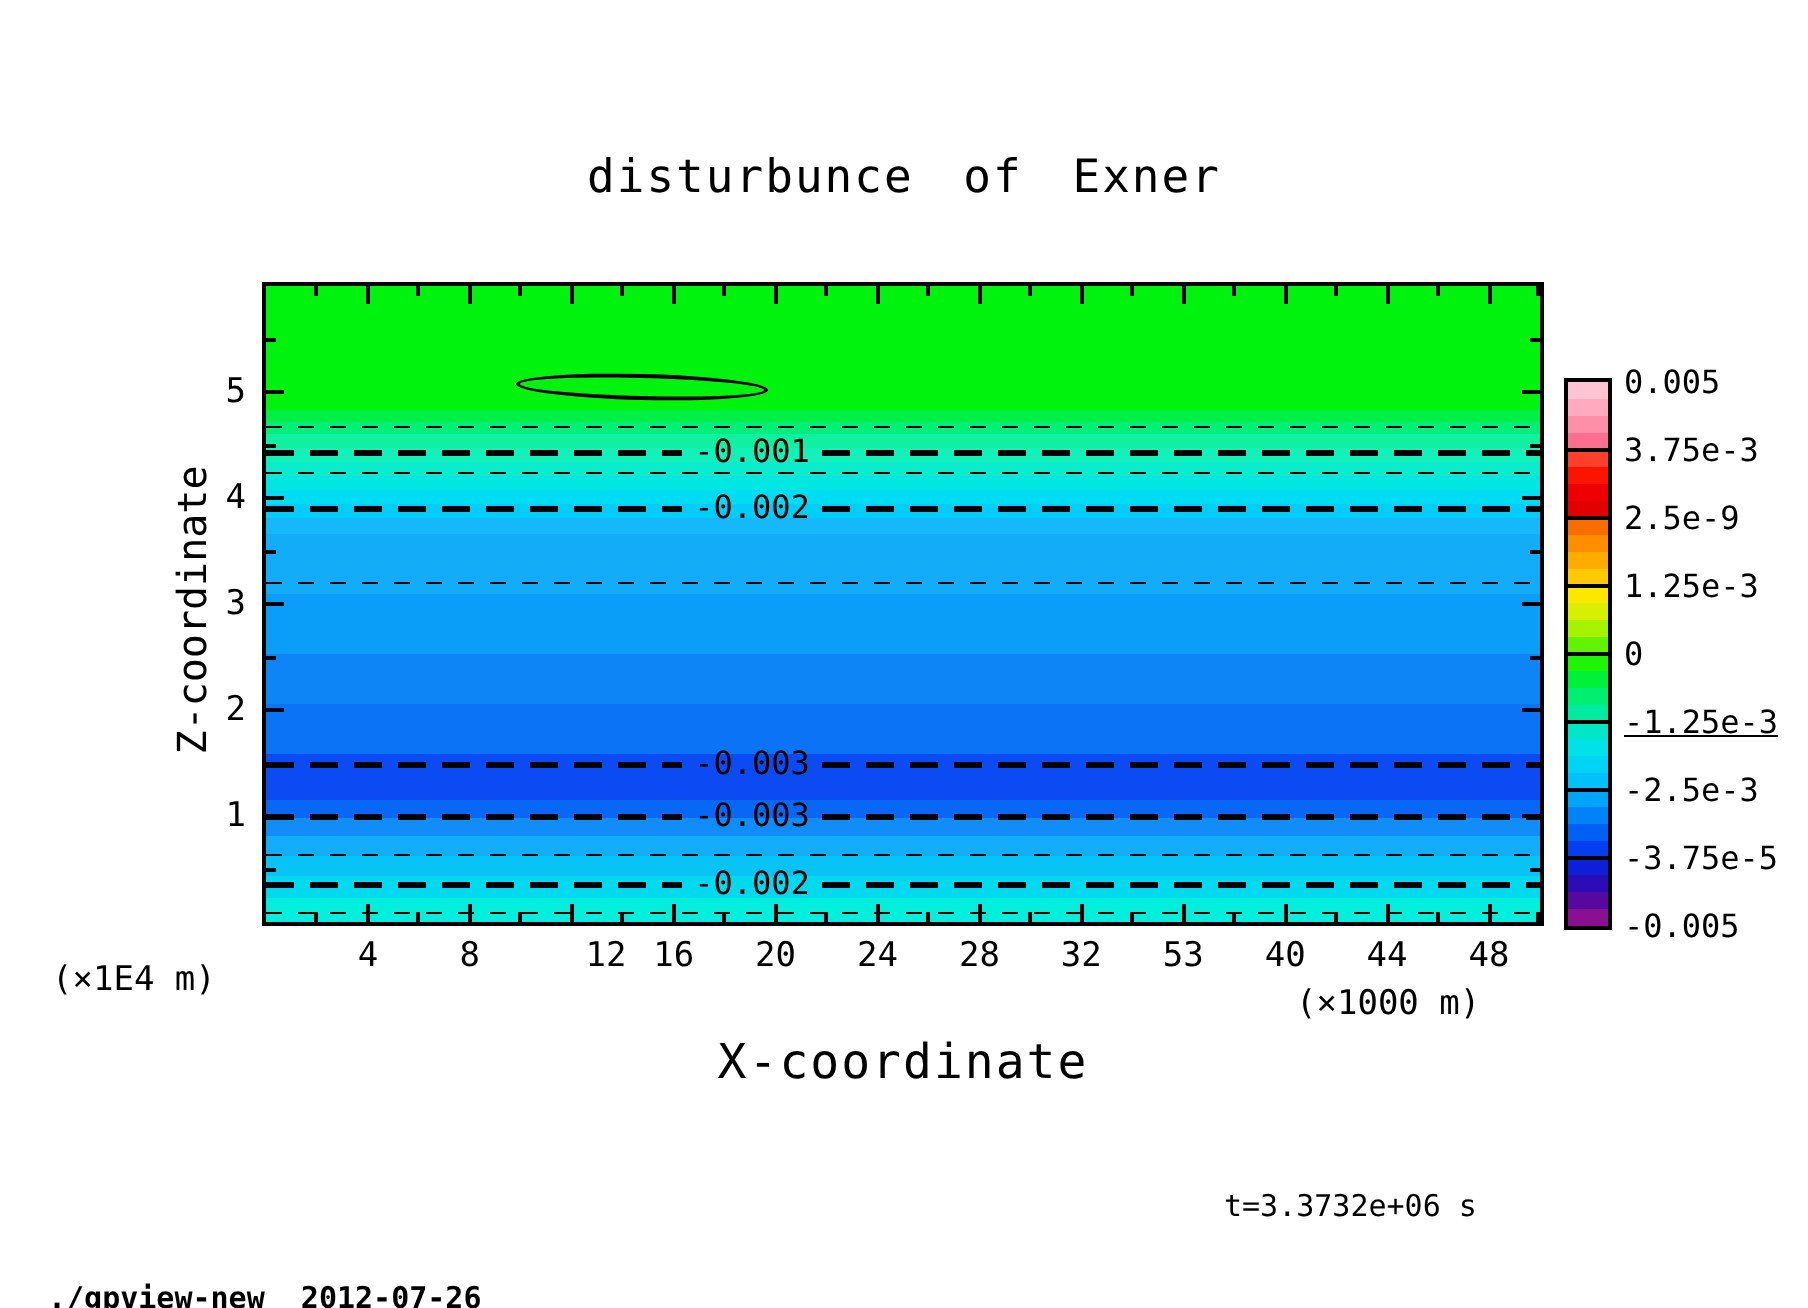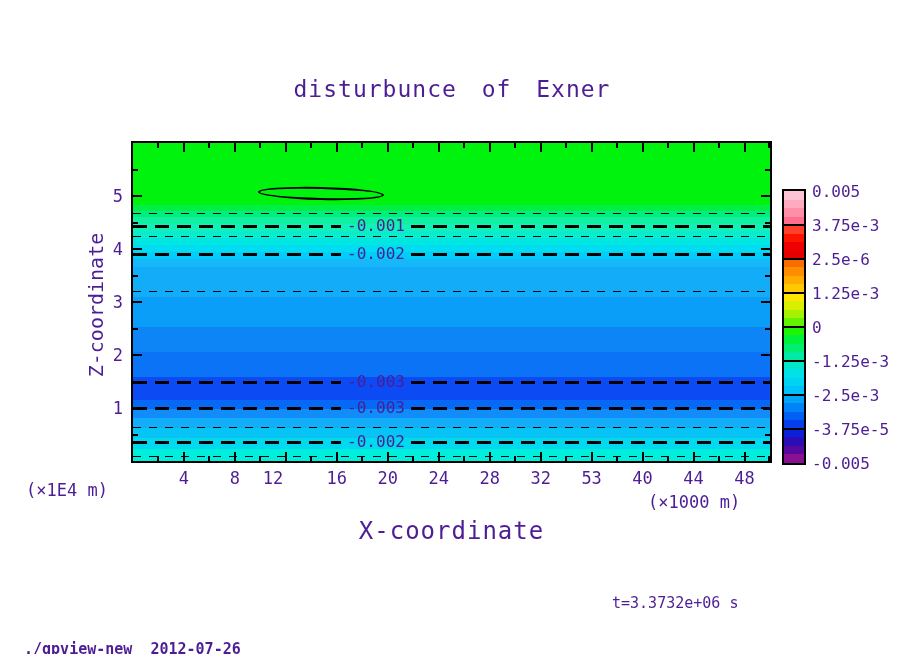--- a/index.html
+++ b/index.html
@@ -1,17 +1,17 @@
 <!DOCTYPE html>
 <html><head>
 <meta charset="utf-8">
 <style>
   html,body{margin:0;padding:0;background:#ffffff;}
   .canvas{position:relative;width:904px;height:654px;background:#ffffff;overflow:hidden;
-          font-family:"DejaVu Sans Mono", monospace;color:#4c1d95;}
+          font-family:"DejaVu Sans Mono", monospace;color:#000000;}
   .abs{position:absolute;}
   .title{top:76px;left:0;width:904px;text-align:center;font-size:23px;letter-spacing:1px;word-spacing:10px;}
   .plot{left:131px;top:141px;width:637px;height:318px;border:2px solid #000;text-align:right;}
   .plot-bg{left:0;top:0;width:637px;height:318px;}
   .cl{position:absolute;border-top-style:dashed;border-top-color:#000;}
   .cl.thick{border-top-width:3px;}
   .cl.thin{border-top-width:1px;}
   .clabel{position:absolute;font-size:16px;line-height:16px;transform:translate(-50%,-50%);white-space:nowrap;}
   .ellipse0{border:2px solid #000;border-radius:50%;transform:rotate(1.4deg);}
   .tick{position:absolute;background:#000;}
@@ -134,21 +134,21 @@
         <div class="tick" style="left: 0px; top: 78.5px; width: 5px; height: 2px;"></div>
         <div class="tick" style="left: 632px; top: 78.5px; width: 5px; height: 2px;"></div>
         <div class="tick" style="left: 0px; top: 25.5px; width: 5px; height: 2px;"></div>
         <div class="tick" style="left: 632px; top: 25.5px; width: 5px; height: 2px;"></div>
       </div>
   </div>
 
   <div id="xtick-labels">
       <div class="xticklab" style="left: 183.96px; top: 468px;">4</div>
       <div class="xticklab" style="left: 234.92px; top: 468px;">8</div>
-      <div class="xticklab" style="left: 273px; top: 468px;">12</div>
+      <div class="xticklab" style="left: 303px; top: 468px;">12</div>
       <div class="xticklab" style="left: 336.84px; top: 468px;">16</div>
       <div class="xticklab" style="left: 387.8px; top: 468px;">20</div>
       <div class="xticklab" style="left: 438.76px; top: 468px;">24</div>
       <div class="xticklab" style="left: 489.72px; top: 468px;">28</div>
       <div class="xticklab" style="left: 540.68px; top: 468px;">32</div>
       <div class="xticklab" style="left: 591.64px; top: 468px;">53</div>
       <div class="xticklab" style="left: 642.6px; top: 468px;">40</div>
       <div class="xticklab" style="left: 693.56px; top: 468px;">44</div>
       <div class="xticklab" style="left: 744.52px; top: 468px;">48</div>
     </div>
@@ -173,24 +173,24 @@
         <div class="cbar-div" style="top: 101px;"></div>
         <div class="cbar-div" style="top: 135px;"></div>
         <div class="cbar-div" style="top: 169px;"></div>
         <div class="cbar-div" style="top: 203px;"></div>
         <div class="cbar-div" style="top: 237px;"></div>
       </div>
   </div>
   <div id="cbar-labels">
       <div class="cbar-lab" style="left: 812px; top: 191px;">0.005</div>
       <div class="cbar-lab" style="left: 812px; top: 225px;">3.75e-3</div>
-      <div class="cbar-lab" style="left: 812px; top: 259px;">2.5e-6</div>
+      <div class="cbar-lab" style="left: 812px; top: 259px;">2.5e-9</div>
       <div class="cbar-lab" style="left: 812px; top: 293px;">1.25e-3</div>
       <div class="cbar-lab" style="left: 812px; top: 327px;">0</div>
-      <div class="cbar-lab" style="left: 812px; top: 361px;">-1.25e-3</div>
+      <div class="cbar-lab" style="left: 812px; top: 361px; text-decoration: underline;">-1.25e-3</div>
       <div class="cbar-lab" style="left: 812px; top: 395px;">-2.5e-3</div>
       <div class="cbar-lab" style="left: 812px; top: 429px;">-3.75e-5</div>
       <div class="cbar-lab" style="left: 812px; top: 463px;">-0.005</div>
     </div>
 
   <div class="abs timelab">t=3.3732e+06 s</div>
 
   <div class="abs footer l">./gpview-new  2012-07-26</div>
 </div>
 

